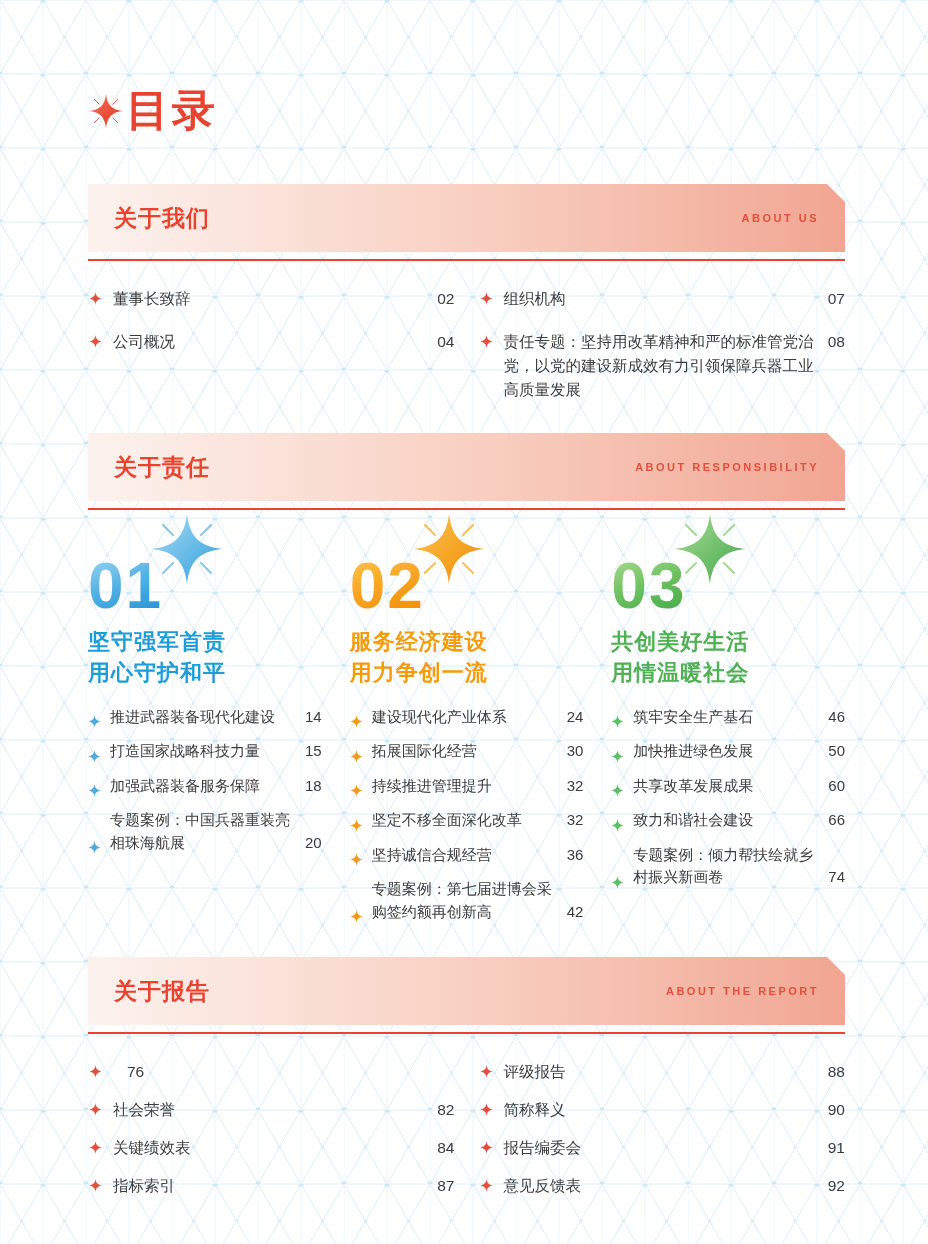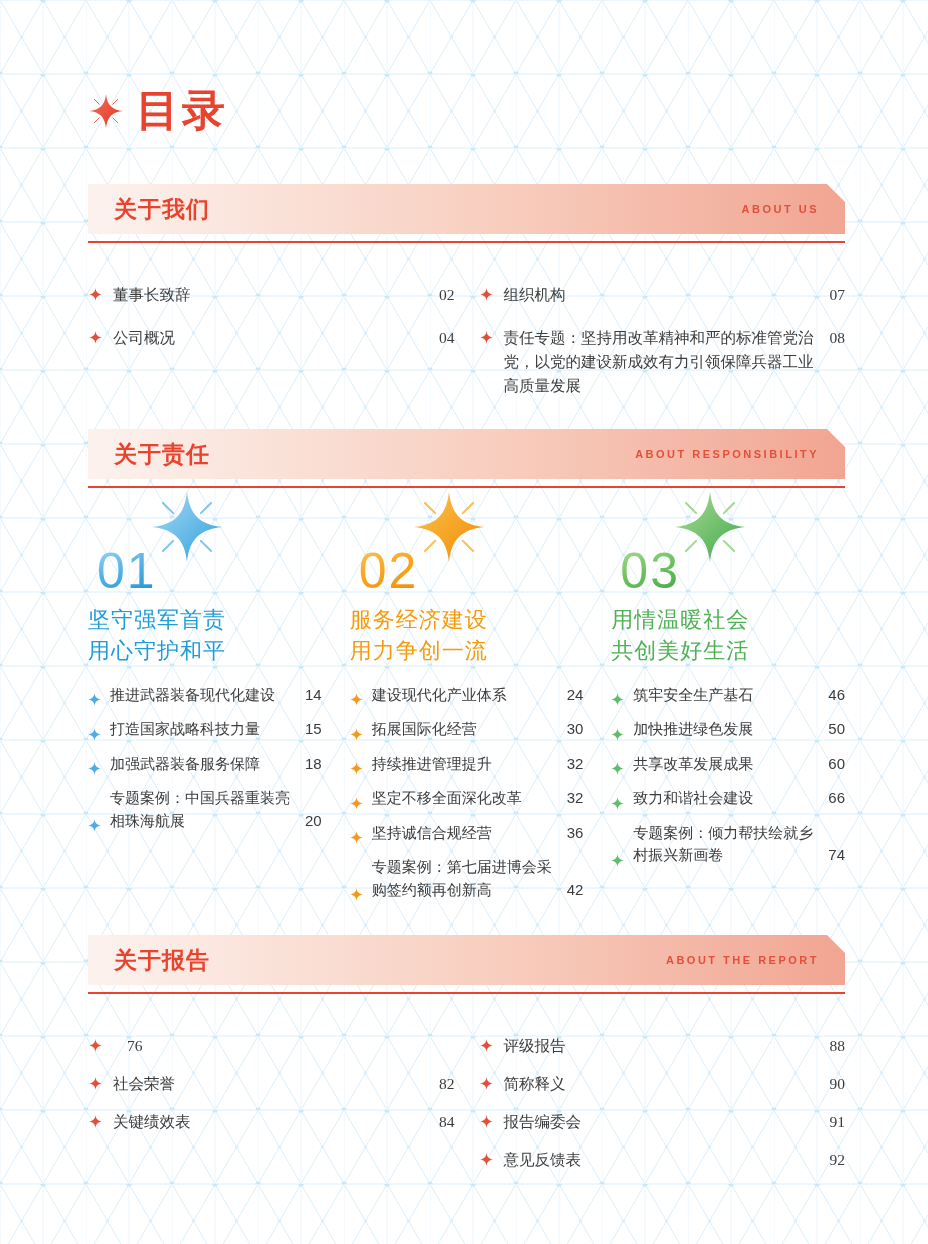--- a/index.html
+++ b/index.html
@@ -5,61 +5,61 @@
   * { margin:0; padding:0; box-sizing:border-box; }
   html,body { background:#fff; }
   .page {
     position:relative; width:928px; height:1244px; overflow:hidden; background:#ffffff;
     font-family:"Liberation Sans","DejaVu Sans",sans-serif; color:#3c3c3c;
   }
   .bg-svg { position:absolute; inset:0; z-index:0; }
   .content { position:relative; z-index:1; padding:84px 83px 0 88px; }
 
   
-  .doc-title-row { display:flex; align-items:center; gap:12px; height:54px; }
+  .doc-title-row { display:flex; align-items:center; gap:2px; height:54px; }
   .doc-title { font-size:43px; font-weight:900; letter-spacing:3px; color:#E8432E; }
 
   
   .banner { position:relative; }
   .banner.mt-about { margin-top:46px; }
   .banner.mt-resp  { margin-top:12px; }
   .banner.mt-report{ margin-top:22px; }
   .banner-bar {
-    height:50px; display:flex; align-items:center; justify-content:space-between;
+    height:68px; display:flex; align-items:center; justify-content:space-between;
     padding:0 26px;
     background:linear-gradient(90deg,#FCF2EE 0%, #F8CDBE 55%, #F1A592 100%);
     clip-path:polygon(0 0, calc(100% - 18px) 0, 100% 18px, 100% 100%, 0 100%);
   }
   .banner-title { font-size:23px; font-weight:700; color:#E8432E; letter-spacing:1px; }
   .banner-sub { font-size:11px; font-weight:700; color:#E2503C; letter-spacing:2.5px; }
   .banner-line { height:2px; background:#E8432E; margin-top:7px; }
 
   
-  .toc-cols { display:flex; gap:24px; margin-top:40px;font-family:Liberation Serif, serif; }
+  .toc-cols { display:flex; gap:24px; margin-top:26px; }
   .toc-col { flex:1; min-width:0; }
   .toc-row { display:flex; align-items:flex-start; font-size:15.5px; line-height:1.55; color:#3c3c3c; }
   .toc-cols.about .toc-row { margin-bottom:19px; }
   .toc-cols.report .toc-row { margin-bottom:14px; }
   .toc-row .bullet { flex:0 0 auto; width:13px; height:13px; margin:5px 11px 0 1px; }
   .toc-row .label { flex:1; min-width:0; }
   .toc-row .pagenum { flex:0 0 auto; margin-left:14px; }
 
   
   .chapters { display:flex; gap:28px; margin-top:10px; }
   .chapter { flex:1; min-width:0; }
   .ch-head { position:relative; height:92px; }
   .ch-num {
-    position:absolute; left:9px; bottom:-6px; font-size:50px; font-weight:400; line-height:1; letter-spacing:2px;
+    position:absolute; left:0; bottom:-6px; font-size:64px; font-weight:700; line-height:1; letter-spacing:2px;
     -webkit-background-clip:text; background-clip:text; color:transparent;
   }
   .ch-blue  .ch-num { background-image:linear-gradient(160deg,#9FD8F3 0%,#54B2E5 45%,#1E8FD0 100%); }
   .ch-orange .ch-num{ background-image:linear-gradient(160deg,#FCC551 0%,#F8A623 45%,#EF8A00 100%); }
   .ch-green .ch-num { background-image:linear-gradient(160deg,#AEDC96 0%,#6BC05D 50%,#3CA849 100%); }
   .ch-sparkle { position:absolute; top:-8px; left:62px; width:74px; height:74px; }
-  .ch-title { margin-top:14px; font-size:22px; font-weight:400; line-height:1.42; letter-spacing:1px; }
+  .ch-title { margin-top:14px; font-size:22px; font-weight:700; line-height:1.42; letter-spacing:1px; }
   .ch-blue  .ch-title { color:#1E9CD8; }
   .ch-orange .ch-title { color:#F59B0B; }
   .ch-green .ch-title { color:#4FB054; }
   .ch-items { margin-top:17px; }
   .ch-row { display:flex; align-items:flex-end; font-size:15px; line-height:1.5; margin-bottom:12px; color:#3c3c3c; }
   .ch-row .bullet { flex:0 0 auto; width:13px; height:13px; margin:4px 9px 0 0; }
   .ch-row .label { flex:1; min-width:0; }
   .ch-row .pagenum { flex:0 0 auto; margin-left:10px; }
 
   .fill-red { fill:#E2503C; }
@@ -279,22 +279,22 @@
         </div>
 
         <div class="chapter ch-green">
           <div class="ch-head">
             <span class="ch-num">03</span>
             <svg class="ch-sparkle" fill="url(#gradGreen)" style="color:#8FD27B">
                 <use href="#sparkBig"></use>
               </svg>
           </div>
           <div class="ch-title">
+            <div>共创美好生活</div>
             <div>用情温暖社会</div>
-            <div>共创美好生活</div>
           </div>
           <div class="ch-items">
             <div class="ch-row">
               <svg class="bullet fill-green">
                   <use href="#spark4"></use>
                 </svg>
               <span class="label">筑牢安全生产基石</span>
               <span class="pagenum">46</span>
             </div>
             <div class="ch-row">
@@ -354,20 +354,27 @@
             <span class="label">社会荣誉</span>
             <span class="pagenum">82</span>
           </div>
           <div class="toc-row">
             <svg class="bullet fill-red">
                 <use href="#spark4"></use>
               </svg>
             <span class="label">关键绩效表</span>
             <span class="pagenum">84</span>
           </div>
+          <div class="toc-row">
+            <svg class="bullet fill-red">
+                <use href="#spark4"></use>
+              </svg>
+            <span class="label">指标索引</span>
+            <span class="pagenum">87</span>
+          </div>
         </div>
         <div class="toc-col">
           <div class="toc-row">
             <svg class="bullet fill-red">
                 <use href="#spark4"></use>
               </svg>
             <span class="label">评级报告</span>
             <span class="pagenum">88</span>
           </div>
           <div class="toc-row">

